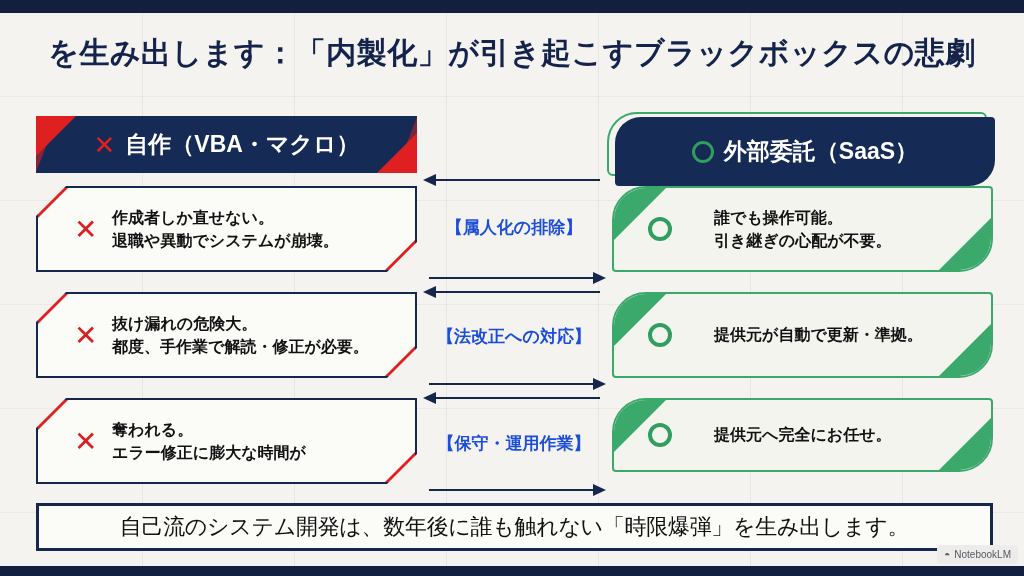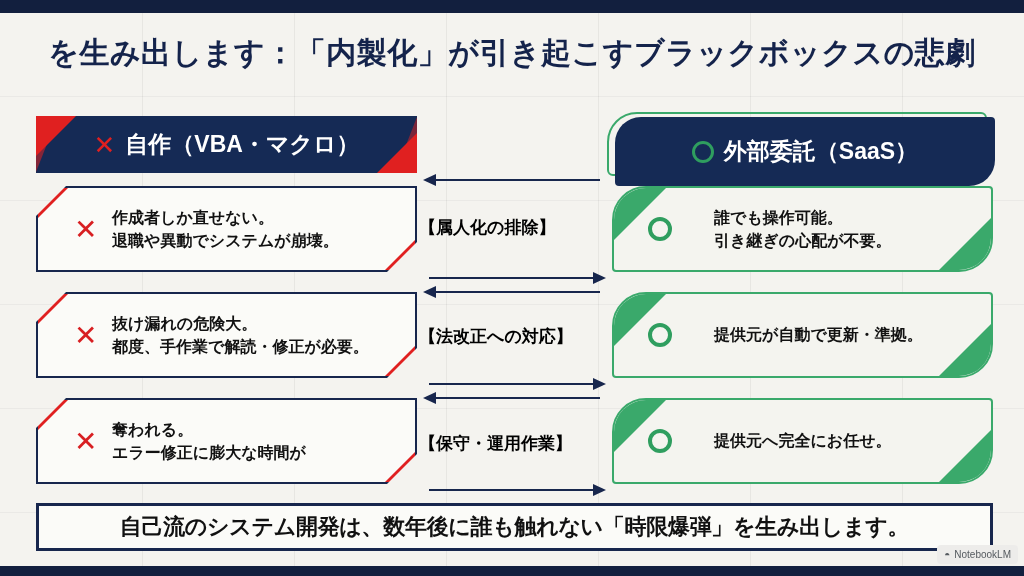--- a/index.html
+++ b/index.html
@@ -235,23 +235,24 @@
     width: 24px; height: 24px;
     border: 4px solid #2f9e5f;
     border-radius: 50%;
   }
 
   
   .center-label {
     position: absolute;
     left: 419px;
     width: 190px;
+    text-align: center;
     font-size: 17px;
     font-weight: bold;
-    color: #000000;
+    color: #1d4ed8;
     white-space: nowrap;
   }
 
   .arrow {
     position: absolute;
     left: 423px;
     width: 183px;
     height: 12px;
   }
   .arrow .shaft {
@@ -289,21 +290,21 @@
     width: 957px;
     height: 48px;
     background: #fbfbf8;
     border: 3px solid #17264d;
     display: flex;
     align-items: center;
     justify-content: center;
   }
   .bottom-banner .txt {
     font-size: 22px;
-    font-weight: bold;
+    font-weight: normal;
     color: #111111;
     white-space: nowrap;
     letter-spacing: -0.3px;
   }
 
   
   .watermark {
     position: absolute;
     right: 6px;
     bottom: 12px;
@@ -418,21 +419,21 @@
   <div class="card-left" style="top:398px; height:86px;">
     <div class="wedge-tl"></div>
     <div class="wedge-br"></div>
     <div class="mark">✕</div>
     <div class="bodytext">
       <div>奪われる。</div>
       <div>エラー修正に膨大な時間が</div>
     </div>
   </div>
 
-  <div class="card-right" style="top:398px; height:86px;">
+  <div class="card-right" style="top:398px; height:74px;">
     <div class="wedge-tl"></div>
     <div class="wedge-br"></div>
     <div class="mark"></div>
     <div class="bodytext">
       <div>提供元へ完全にお任せ。</div>
     </div>
   </div>
 
   <div class="arrow" style="top:392px;">
     <div class="shaft"></div>

